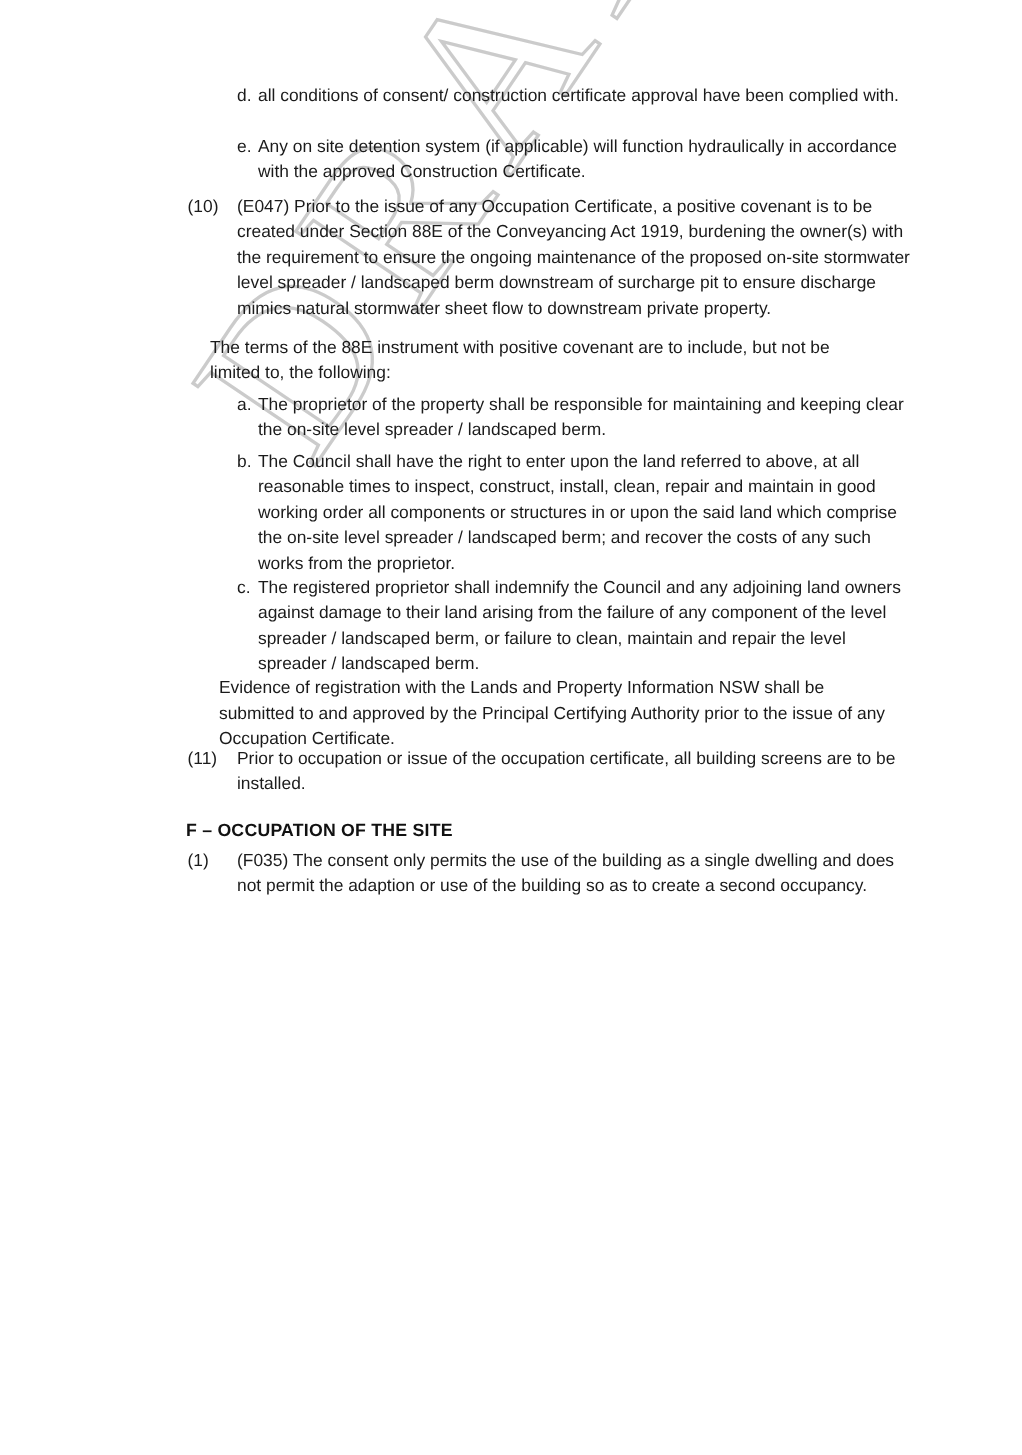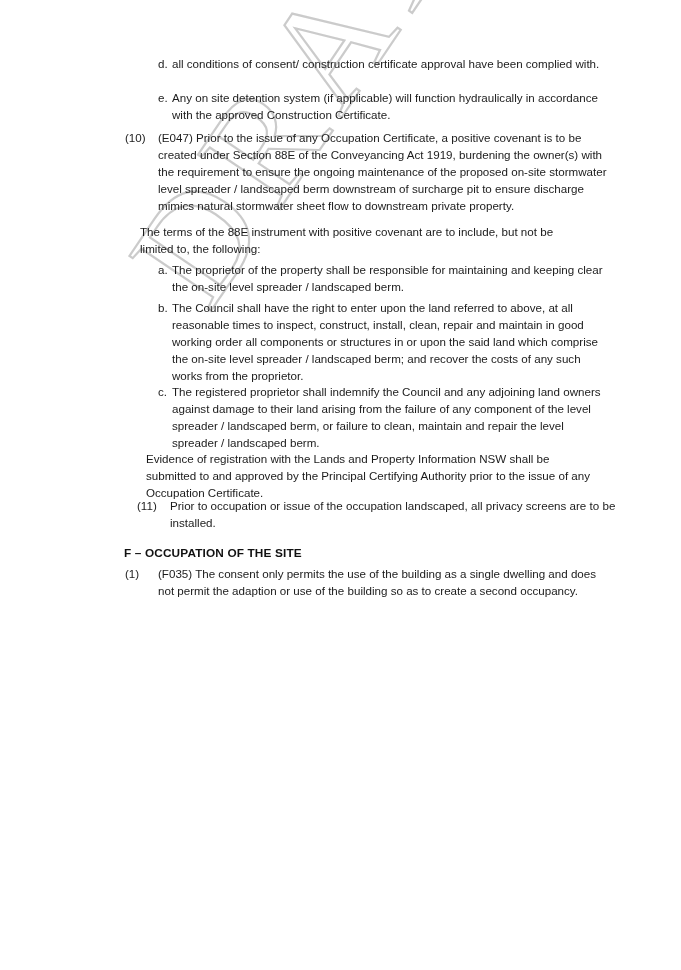--- a/index.html
+++ b/index.html
@@ -160,24 +160,24 @@
       <span class="marker">c.</span>
       <div class="body">
         <p>The registered proprietor shall indemnify the Council and any adjoining land owners against damage to their land arising from the failure of any component of the level spreader / landscaped berm, or failure to clean, maintain and repair the level spreader / landscaped berm.</p>
       </div>
     </div>
 
     <div class="plain" style="left:146px; top:450px; width:446px;">
       <p>Evidence of registration with the Lands and Property Information NSW shall be submitted to and approved by the Principal Certifying Authority prior to the issue of any Occupation Certificate.</p>
     </div>
 
-    <div class="blk row num" style="left:125px; top:497px; width:482px;margin-left:12px;">
+    <div class="blk row num" style="left:125px; top:497px; width:482px;">
       <span class="marker">(11)</span>
       <div class="body">
-        <p>Prior to occupation or issue of the occupation landscaped, all privacy screens are to be installed.</p>
+        <p>Prior to occupation or issue of the occupation certificate, all building screens are to be installed.</p>
       </div>
     </div>
 
     <div class="heading" style="left:88px; top:545px; width:400px;">F – OCCUPATION OF THE SITE</div>
 
     <div class="blk row num" style="left:125px; top:565px; width:482px;">
       <span class="marker">(1)</span>
       <div class="body">
         <p>(F035) The consent only permits the use of the building as a single dwelling and does not permit the adaption or use of the building so as to create a second occupancy.</p>
       </div>

